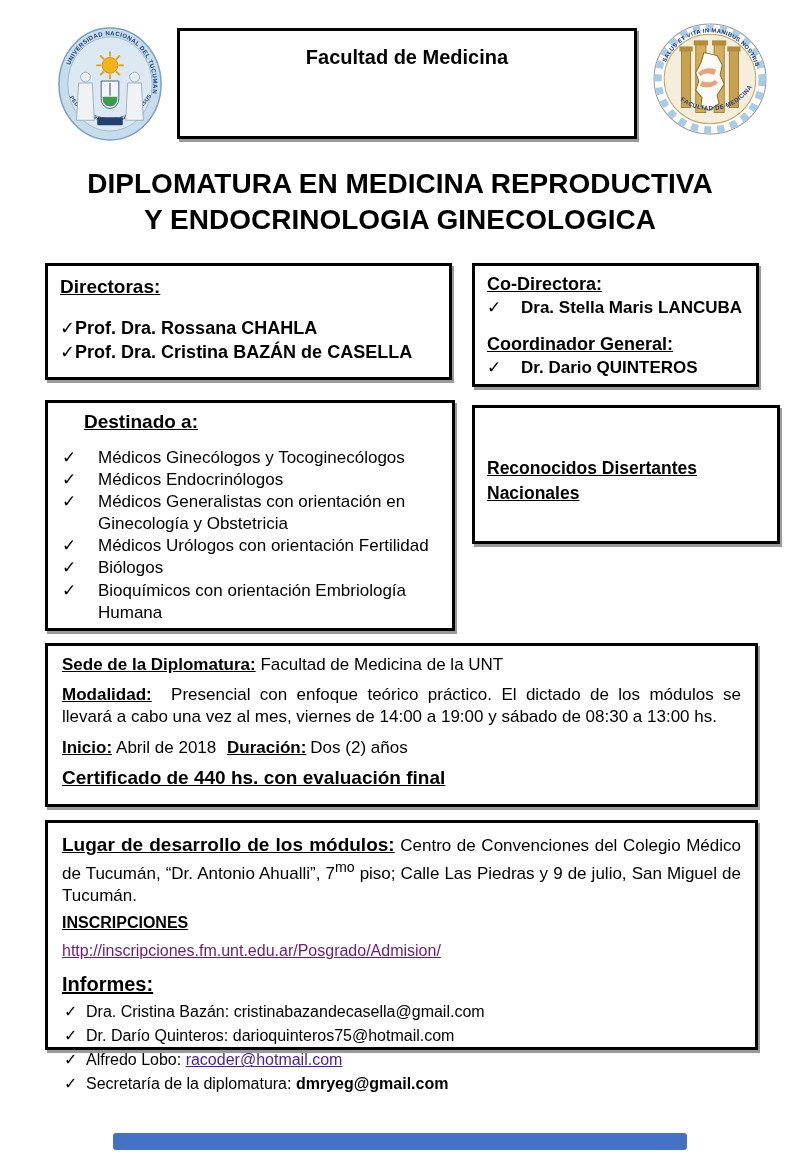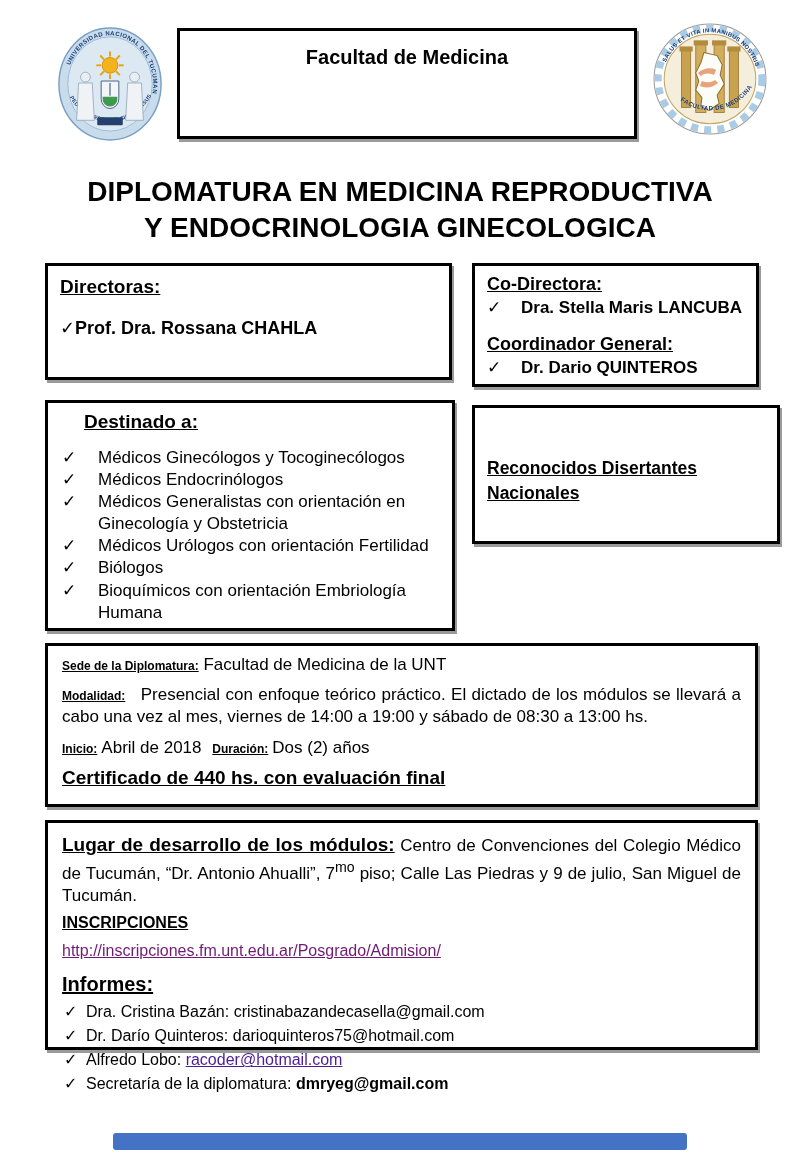--- a/index.html
+++ b/index.html
@@ -16,21 +16,21 @@
 
   
   .logo{position:absolute;}
   #logo-left{left:56px;top:23px;width:108px;height:120px;}
   #logo-right{left:651px;top:20px;width:118px;height:118px;}
   #header-box{left:177px;top:28px;width:460px;height:111px;text-align:center;}
   #header-box .univ{margin-top:16px;font-size:25px;font-weight:bold;}
   #header-box .fac{margin-top:15px;font-size:20px;font-weight:bold;}
 
   
-  #main-title{position:absolute;left:0;top:174px;width:100%;text-align:center;
+  #main-title{position:absolute;left:0;top:166px;width:100%;text-align:center;
     font-size:28px;font-weight:bold;line-height:1.3;}
 
   
   #box-directoras{left:45px;top:263px;width:407px;height:117px;padding:10px 12px;}
   #box-directoras .hd{font-size:19px;}
   #box-directoras ul{list-style:none;margin:18px 0 0 0;padding:0;}
   #box-directoras li{font-size:18px;font-weight:bold;line-height:1.35;}
 
   
   #box-codirectora{left:472px;top:263px;width:287px;height:124px;padding:8px 12px;}
@@ -46,21 +46,21 @@
   #box-destinado li{display:flex;font-size:17px;line-height:1.3;}
   #box-destinado li .check{width:36px;flex:none;}
 
   
   #box-disertantes{left:472px;top:405px;width:308px;height:139px;padding:48px 14px 4px 12px;}
   #box-disertantes .txt{font-size:17.5px;font-weight:bold;text-decoration:underline;
     line-height:1.45;display:inline-block;max-width:235px;}
 
   
   #box-sede{left:45px;top:643px;width:713px;height:164px;padding:9px 14px;font-size:17px;}
-  #box-sede .lbl{font-size:12px;}
+  #box-sede .lbl{font-size:17px;}
   #box-sede p{margin:0;}
   #box-sede .row2{margin-top:9px;text-align:justify;line-height:1.32;}
   #box-sede .row2 .lbl{margin-right:10px;}
   #box-sede .row3{margin-top:9px;}
   #box-sede .row3 .lbl{margin-right:4px;}
   #box-sede .sp{display:inline-block;width:6px;}
   #box-sede .row4{margin-top:9px;font-size:19px;}
 
   
   #box-lugar{left:45px;top:820px;width:713px;height:230px;padding:9px 14px;font-size:17px;}
@@ -163,20 +163,21 @@
 
   <div id="main-title">
     <div>DIPLOMATURA EN MEDICINA REPRODUCTIVA</div>
     <div>Y ENDOCRINOLOGIA GINECOLOGICA</div>
   </div>
 
   <div id="box-directoras" class="box">
     <span class="bu hd">Directoras:</span>
     <ul>
       <li><span class="check">✓</span><span>Prof. Dra. Rossana CHAHLA</span></li>
+      <li><span class="check">✓</span><span>Prof. Dra. Cristina BAZÁN de CASELLA</span></li>
     </ul>
   </div>
 
   <div id="box-codirectora" class="box">
     <div class="bu hd">Co-Directora:</div>
     <div class="crow">
       <span class="check">✓</span>
       <span>Dra. Stella Maris LANCUBA</span>
     </div>
     <div class="bu hd hd2">Coordinador General:</div>

